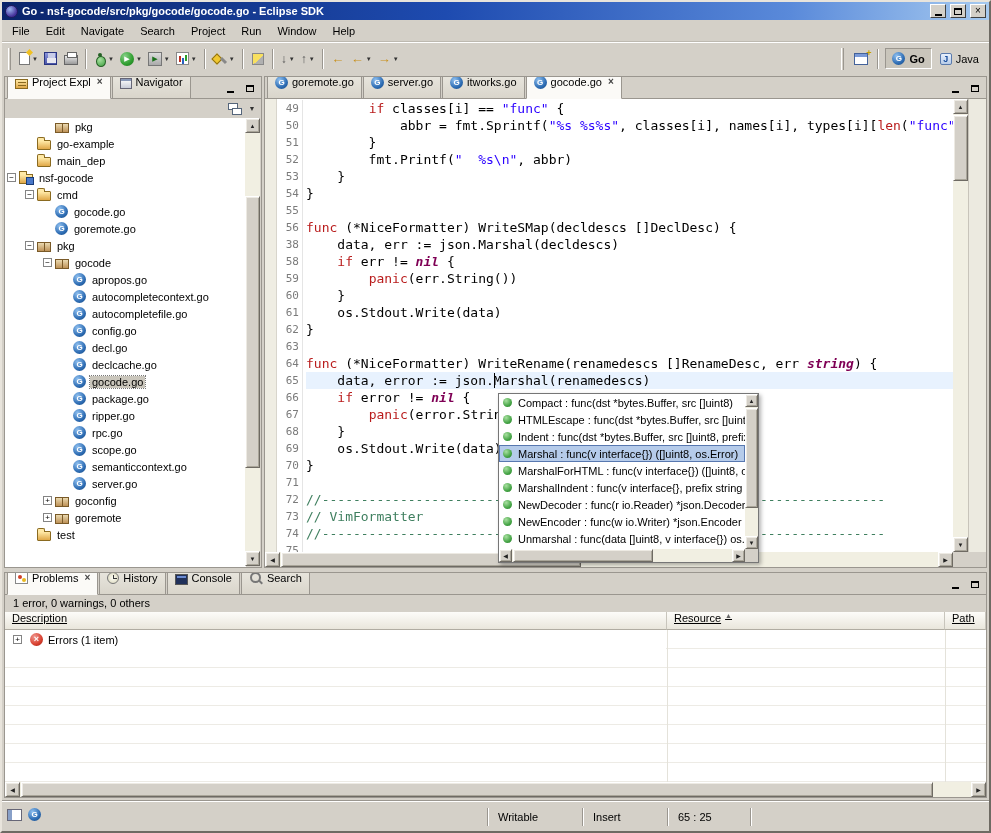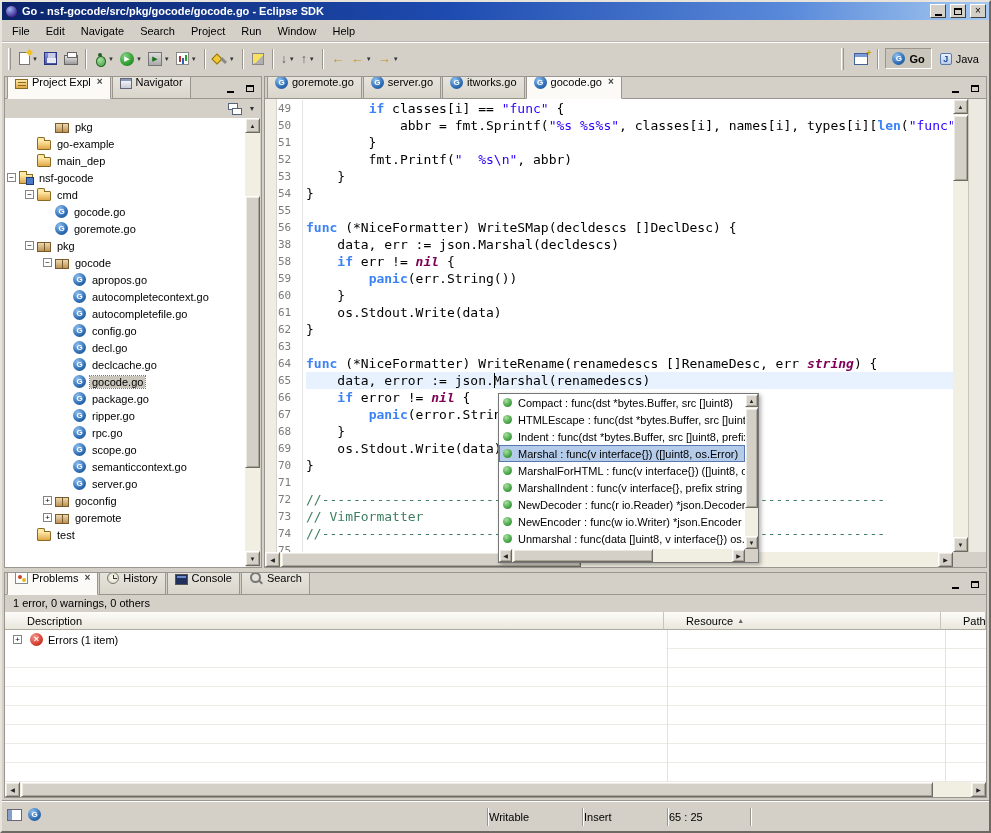--- a/index.html
+++ b/index.html
@@ -115,28 +115,28 @@
 .sbv .sthumb{left:0;width:100%;}
 .sbh .sbtn{top:0;height:100%;width:15px;}
 .sbh .sbtn.last{right:0;}
 .sbh .sthumb{top:0;height:100%;}
 .scorner{position:absolute;background:#D4D0C8;}
 
 
 #editor{left:262px;top:74px;width:723px;height:492px;}
 #ebody{position:absolute;left:0;top:22px;right:0;bottom:0;background:#fff;}
 #annot{position:absolute;left:0;top:0;width:12px;bottom:15px;background:#EFEDE3;border-right:1px solid #D8D5CC;}
-#lnums{position:absolute;left:13px;top:1px;width:25px;bottom:15px;overflow:hidden;color:#7B7B7B;font-family:"DejaVu Sans Mono","Liberation Mono",monospace;font-size:11px;text-align:right;padding-right:11px;border-right:1px solid #E5E5E5;background:#FFF;}
+#lnums{position:absolute;left:13px;top:1px;width:25px;bottom:15px;overflow:hidden;color:#7B7B7B;font-family:"DejaVu Sans Mono","Liberation Mono",monospace;font-size:11px;text-align:right;padding-right:3px;border-right:1px solid #E5E5E5;background:#FFF;}
 .lnum{height:17px;line-height:17px;}
 #code{position:absolute;left:41px;top:1px;right:33px;bottom:15px;overflow:hidden;font-family:"DejaVu Sans Mono","Liberation Mono",monospace;font-size:13px;}
 .crow{height:17px;line-height:17px;white-space:pre;position:relative;}
 .curline{background:#E8F2FE;}
 .caret{position:absolute;top:1px;width:1px;height:15px;background:#000;}
 .tok-p{color:#000;}
-.tok-k{color:#3b82f6;font-weight:bold;}
+.tok-k{color:#b91c1c;font-weight:normal;}
 .tok-s{color:#2A00FF;}
 .tok-c{color:#3F7F5F;}
 .tok-n{color:#7F0055;font-weight:bold;font-style:italic;}
 #overview{position:absolute;right:0;top:0;width:18px;bottom:15px;background:#ECEAE0;border-left:1px solid #C8C4BA;}
 #ed-vscroll{right:18px;top:0;bottom:15px;width:15px;}
 #ed-hscroll{left:0;bottom:0;right:33px;height:15px;}
 #ed-corner{right:0;bottom:0;width:33px;height:15px;}
 
 
 #popup{position:absolute;left:496px;top:391px;width:261px;height:170px;background:#fff;border:1px solid #767676;box-shadow:2px 2px 4px rgba(0,0,0,.3);z-index:40;}
@@ -146,32 +146,32 @@
 #pu-vscroll{right:0;top:0;bottom:13px;width:13px;}
 #pu-vscroll .sbtn{height:13px;}
 #pu-hscroll{left:0;bottom:0;right:13px;height:13px;}
 #pu-hscroll .sbtn{width:13px;}
 #pu-corner{right:0;bottom:0;width:13px;height:13px;}
 
 
 #bottom{left:2px;top:570px;width:983px;height:226px;}
 #bsummary{position:absolute;left:0;right:0;top:22px;height:17px;padding:2px 8px;background:#D4D0C8;}
 #bheader{position:absolute;left:0;right:0;top:39px;height:18px;display:flex;}
-.hcell{display:flex;align-items:center;gap:4px;padding:0 22px;background:linear-gradient(#FDFCF9,#E9E6DC);border-right:1px solid #C8C5BC;border-bottom:1px solid #B0ACA2;white-space:nowrap;overflow:hidden;}
+.hcell{display:flex;align-items:flex-start;gap:4px;padding:0 7px;background:linear-gradient(#FDFCF9,#E9E6DC);border-right:1px solid #C8C5BC;border-bottom:1px solid #B0ACA2;white-space:nowrap;overflow:hidden;text-decoration:underline;}
 .sortind{font-size:7px;color:#666;}
 #bbody{position:absolute;left:0;right:0;top:57px;bottom:15px;background:#fff;background-image:repeating-linear-gradient(to bottom,#FFF 0 18px,#EDEBE5 18px 19px);overflow:hidden;}
 .vline{position:absolute;top:0;bottom:0;width:1px;background:#E4E2DA;}
 #problems-row{position:absolute;left:0;top:0;height:19px;display:flex;align-items:center;gap:5px;padding-left:8px;background:#FFF;width:661px;}
 #b-hscroll{left:0;right:0;bottom:0;height:15px;}
 
 
 #statusbar{position:absolute;left:0;right:0;top:798px;height:31px;background:#D4D0C8;border-top:1px solid #9A968F;box-shadow:inset 0 1px 0 #FFF;}
 #status-left{position:absolute;left:5px;top:7px;display:flex;gap:6px;align-items:center;}
 #status-cells{position:absolute;left:476px;top:6px;height:19px;display:flex;align-items:center;}
-.scell{display:flex;align-items:center;height:19px;}
+.scell{padding-left:9px;display:flex;align-items:center;height:19px;}
 .ssep{width:2px;height:18px;border-left:1px solid #9A968F;border-right:1px solid #FFF;margin-left:9px;flex:none;}
 </style>
 </head>
 <body>
 
 <div id="window">
 
   <div id="titlebar">
     <span class="ic ic-eclipse"></span>
     <span class="title-text">Go - nsf-gocode/src/pkg/gocode/gocode.go - Eclipse SDK</span>

